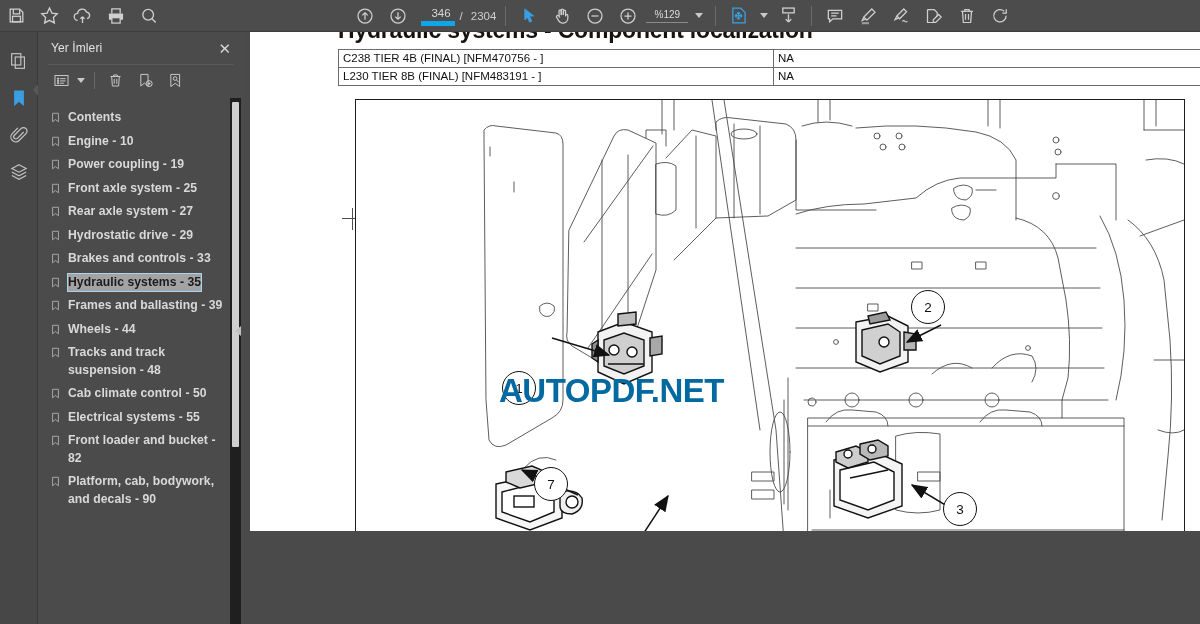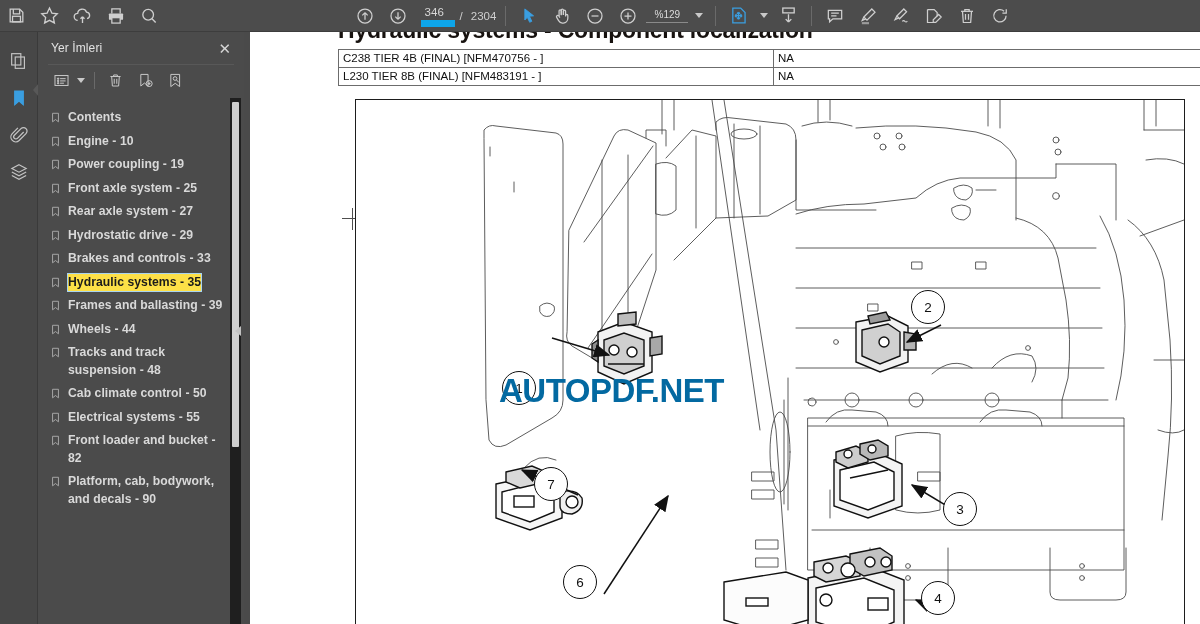--- a/index.html
+++ b/index.html
@@ -24,22 +24,22 @@
     display:flex; align-items:center; justify-content:center;
     cursor:pointer;
   }
   .tb-btn svg { display:block; }
   .tb-sep { width:1px; height:20px; background:#6a6a6a; margin:0 6px; }
   .tb-spacer { flex:1 1 auto; }
 
   .page-nav { display:flex; align-items:center; gap:2px; margin-left:6px; }
   .page-num-box {
     color:#d8d8d8; font-size:11.5px; padding:1px 4px 2px 4px;
-    min-width:34px; text-align:left;
-    border-bottom:7px solid #0ea5e9;
+    min-width:34px; text-align:right;
+    border-bottom:5px solid #0ea5e9;
     cursor:text;
   }
   .page-total { color:#cfcfcf; font-size:11.5px; padding:0 3px; white-space:nowrap; }
 
   .zoom-box { display:flex; align-items:center; margin:0 2px; }
   .zoom-val {
     color:#dcdcdc; font-size:10px; min-width:42px; text-align:center;
     padding:1px 3px 2px 3px; border-bottom:1px solid #8a8a8a; cursor:text;
   }
   .caret {
@@ -89,21 +89,21 @@
   .bm-item {
     display:flex; align-items:flex-start; gap:7px;
     padding:3px 14px 3px 12px; cursor:pointer; position:relative;
   }
   .bm-ico { flex:0 0 auto; margin-top:2px; }
   .bm-label {
     color:#d9d9d9; font-size:12.2px; line-height:17.5px;
     letter-spacing:.05px;
   }
   .bm-item.selected .bm-label {
-    background:#fde047; color:#1b1b1b;
+    background:#a3a3a3; color:#1b1b1b;
     box-shadow:0 0 0 1px #a8d4f0;
   }
 
   
   .bm-sbar {
     position:absolute; right:3px; top:66px; width:11px; height:555px;
     background:#1f1f1f;
   }
   .bm-thumb {
     position:absolute; left:2px; top:4px; width:7px; height:345px;
@@ -115,21 +115,21 @@
     position:absolute; left:232px; top:310px; width:12px; height:42px;
     display:flex; align-items:center; justify-content:center; cursor:pointer;
   }
   .collapse-handle i {
     width:0;height:0;border-top:5px solid transparent;border-bottom:5px solid transparent;
     border-right:6px solid #c2c2c2; display:block;
   }
 
   
   .docarea {
-    position:absolute; left:244px; top:32px; width:956px; height:592px;
+    position:absolute; left:244px; top:32px; width:956px; height:499px;
     background:#4a4a4a; overflow:hidden;
   }
   .page {
     position:absolute; left:6px; top:0px; width:950px; height:592px;
     background:#ffffff;
   }
   .doc-title {
     position:absolute; left:88px; top:-15px;
     font-family:"Liberation Sans", sans-serif;
     font-size:23px; font-weight:bold; color:#17120f; white-space:nowrap;

